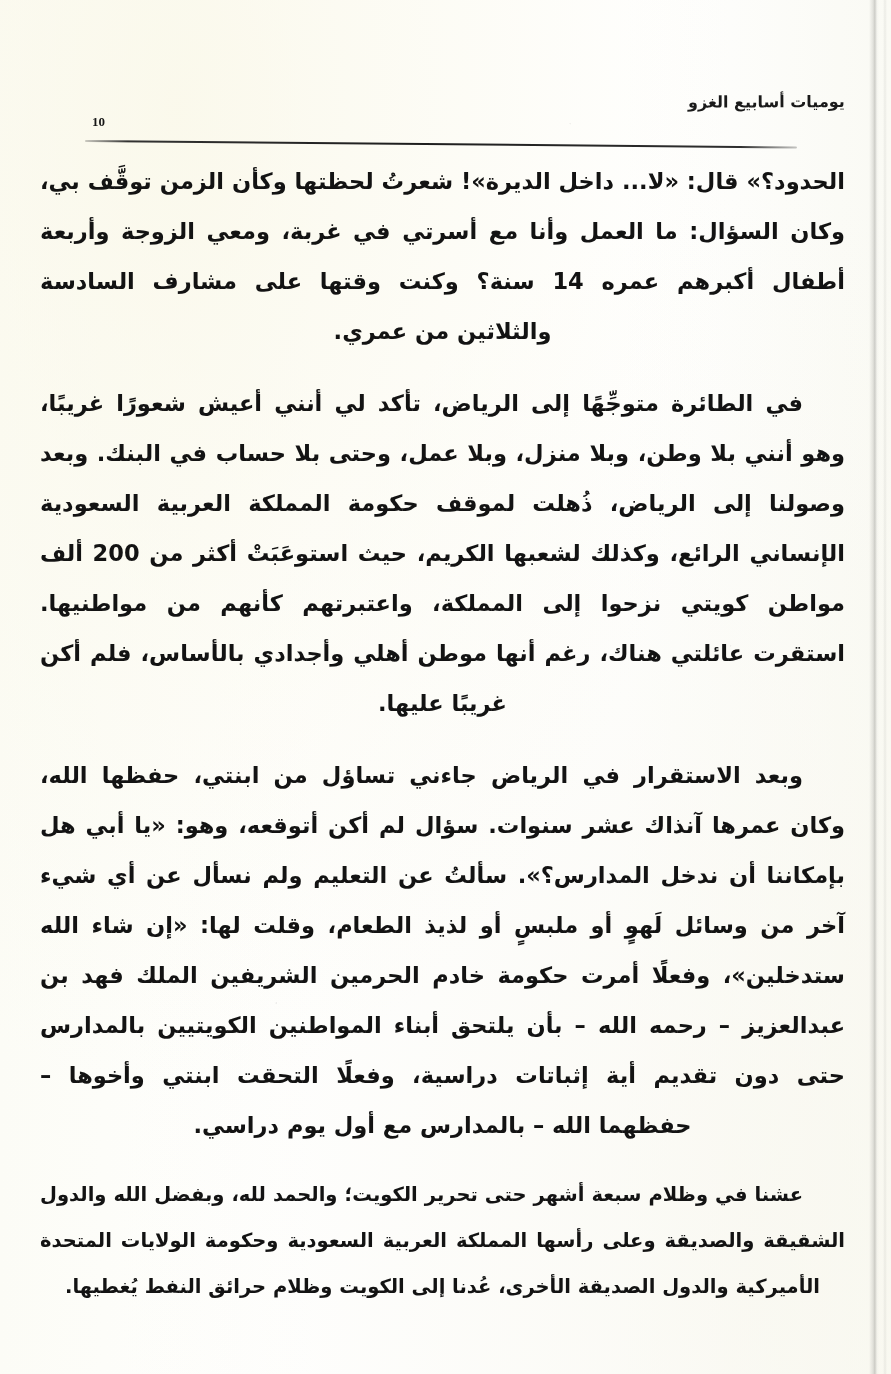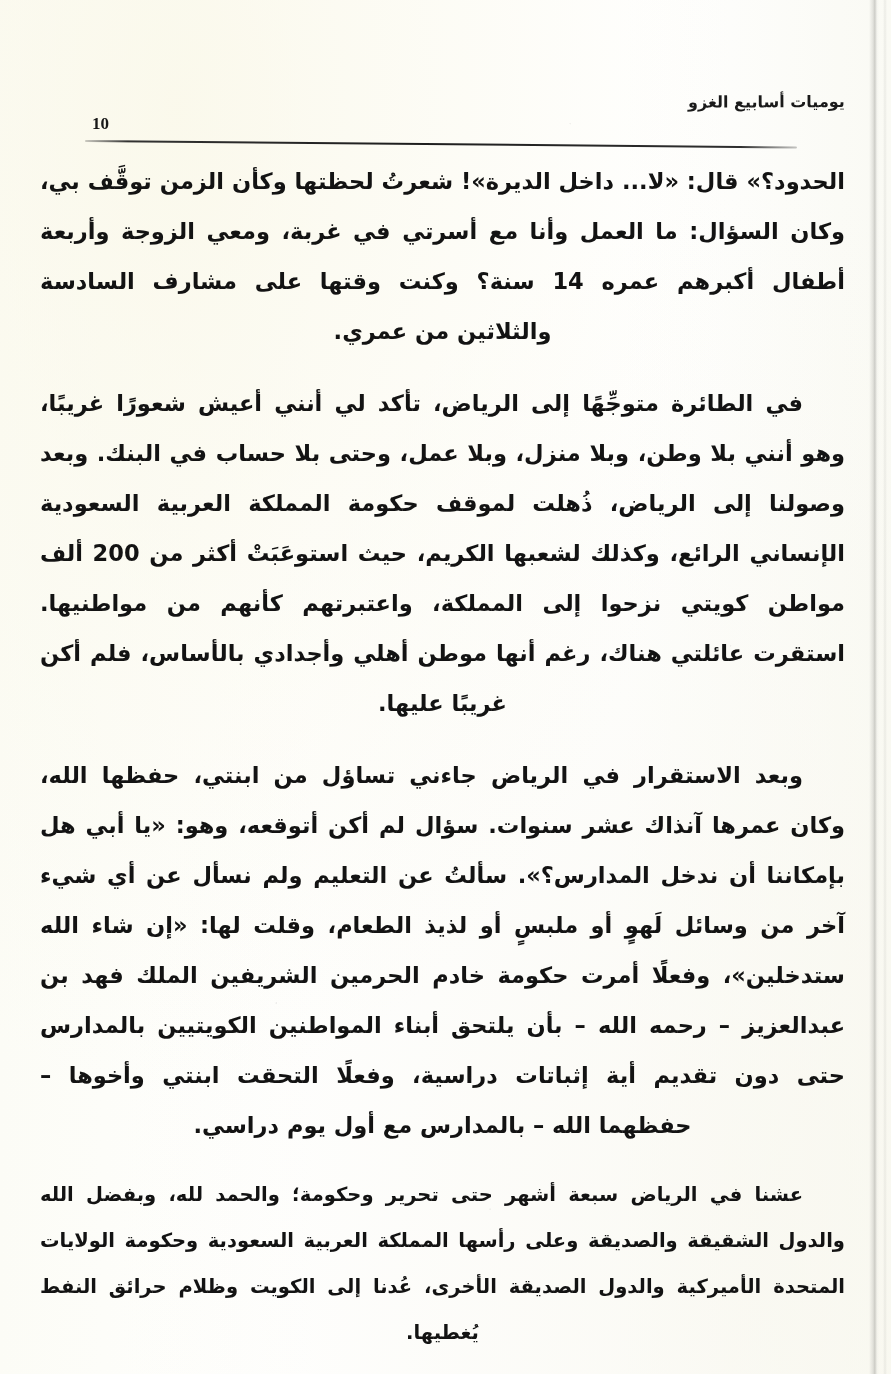--- a/index.html
+++ b/index.html
@@ -91,21 +91,21 @@
     white-space: nowrap;
     transform: rotate(-0.25deg);
     transform-origin: right center;
   }
 
   .folio {
     position: absolute;
     left: 52px;
     top: 22px;
     font-family: "Liberation Serif", "DejaVu Serif", serif;
-    font-size: 17px;
+    font-size: 13px;
     font-weight: 700;
     color: #171717;
     direction: ltr;
   }
 
   
   .head-rule {
     position: absolute;
     left: 45px;
     right: 48px;
@@ -201,21 +201,21 @@
       <div class="gap-md"></div>
 
       <p class="para size-main indent-first">في الطائرة متوجِّهًا إلى الرياض، تأكد لي أنني أعيش شعورًا غريبًا، وهو أنني بلا وطن، وبلا منزل، وبلا عمل، وحتى بلا حساب في البنك. وبعد وصولنا إلى الرياض، ذُهلت لموقف حكومة المملكة العربية السعودية الإنساني الرائع، وكذلك لشعبها الكريم، حيث استوعَبَتْ أكثر من 200 ألف مواطن كويتي نزحوا إلى المملكة، واعتبرتهم كأنهم من مواطنيها. استقرت عائلتي هناك، رغم أنها موطن أهلي وأجدادي بالأساس، فلم أكن غريبًا عليها.</p>
 
       <div class="gap-md"></div>
 
       <p class="para size-main indent-first">وبعد الاستقرار في الرياض جاءني تساؤل من ابنتي، حفظها الله، وكان عمرها آنذاك عشر سنوات. سؤال لم أكن أتوقعه، وهو: «يا أبي هل بإمكاننا أن ندخل المدارس؟». سألتُ عن التعليم ولم نسأل عن أي شيء آخر من وسائل لَهوٍ أو ملبسٍ أو لذيذ الطعام، وقلت لها: «إن شاء الله ستدخلين»، وفعلًا أمرت حكومة خادم الحرمين الشريفين الملك فهد بن عبدالعزيز – رحمه الله – بأن يلتحق أبناء المواطنين الكويتيين بالمدارس حتى دون تقديم أية إثباتات دراسية، وفعلًا التحقت ابنتي وأخوها – حفظهما الله – بالمدارس مع أول يوم دراسي.</p>
 
       <div class="gap-md"></div>
 
-      <p class="para size-small indent-first">عشنا في الرياض سبعة أشهر حتى تحرير وحكومة؛ والحمد لله، وبفضل الله والدول الشقيقة والصديقة وعلى رأسها المملكة العربية السعودية وحكومة الولايات المتحدة الأميركية والدول الصديقة الأخرى، عُدنا إلى الكويت وظلام حرائق النفط يُغطيها.</p>
+      <p class="para size-small indent-first">عشنا في وظلام سبعة أشهر حتى تحرير الكويت؛ والحمد لله، وبفضل الله والدول الشقيقة والصديقة وعلى رأسها المملكة العربية السعودية وحكومة الولايات المتحدة الأميركية والدول الصديقة الأخرى، عُدنا إلى الكويت وظلام حرائق النفط يُغطيها.</p>
 
       <div class="gap-lg"></div>
 
     </div>
 
   </div>
 
   <div class="speckle"></div>
 </div>
 

